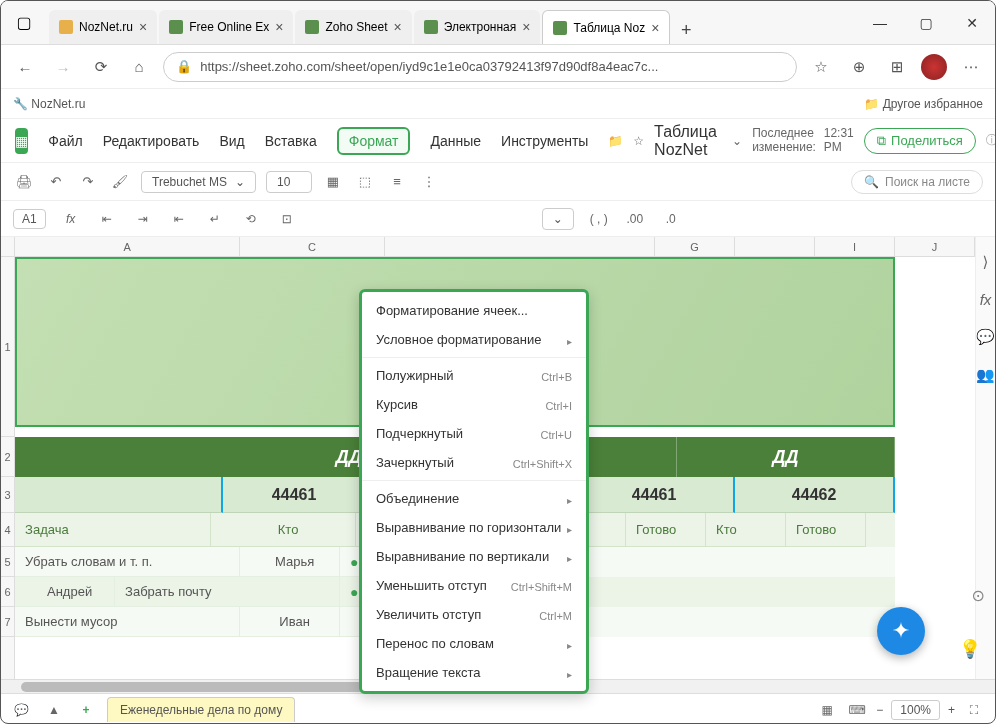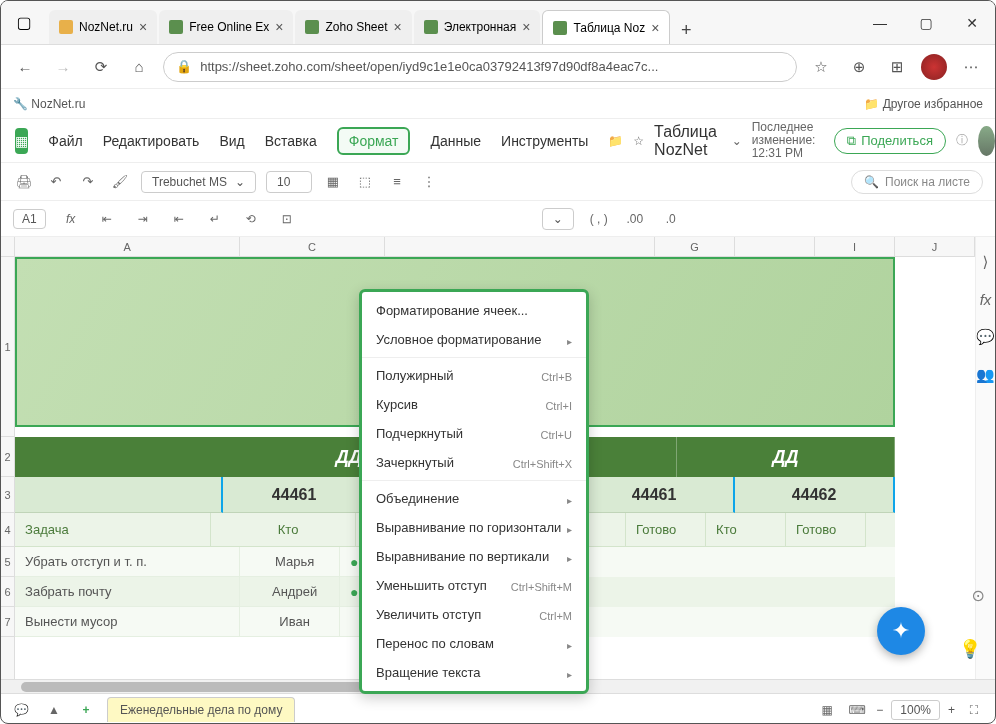--- a/index.html
+++ b/index.html
@@ -139,21 +139,21 @@
     <span class="menu-item">Вид</span>
     <span class="menu-item">Вставка</span>
     <span class="menu-item sel">Формат</span>
     <span class="menu-item">Данные</span>
     <span class="menu-item">Инструменты</span>
     <div class="doc-meta">
       <span style="color:#4a90d9">📁</span>
       <span>☆</span>
       <span style="color:#333;font-size:16px">Таблица NozNet</span>
       <span>⌄</span>
-      <span style="display:flex;flex-direction:column;line-height:1.1">
+      <span style="display:flex;flex-direction:row;line-height:1.1">
           <span>Последнее изменение:</span>
           <span>12:31 PM</span>
         </span>
       <span class="share">
           <span>⧉</span>
           <span>Поделиться</span>
         </span>
       <span style="color:#aaa">ⓘ</span>
       <div class="avatar2"></div>
     </div>
@@ -234,27 +234,27 @@
       <div class="table-sub">
         <div style="width:196px">Задача</div>
         <div style="width:145px;text-align:center">Кто</div>
         <div style="width:190px"></div>
         <div style="width:80px">Кто</div>
         <div style="width:80px">Готово</div>
         <div style="width:80px">Кто</div>
         <div style="width:80px">Готово</div>
       </div>
       <div class="task-row even" style="top:310px">
-        <div style="width:225px">Убрать отступ и т. п.</div>
+        <div style="width:225px">Убрать словам и т. п.</div>
         <div style="width:100px;text-align:center">Марья</div>
         <div style="width:90px"><span class="check">●</span><span>Готово</span></div>
       </div>
       <div class="task-row odd" style="top:340px">
+        <div style="width:100px;text-align:center">Андрей</div>
         <div style="width:225px">Забрать почту</div>
-        <div style="width:100px;text-align:center">Андрей</div>
         <div style="width:90px"><span class="check">●</span><span>Готово</span></div>
       </div>
       <div class="task-row even" style="top:370px">
         <div style="width:225px">Вынести мусор</div>
         <div style="width:100px;text-align:center">Иван</div>
         <div style="width:90px"></div>
       </div>
     </div>
     <div class="right-rail">
       <span>⟩</span>

